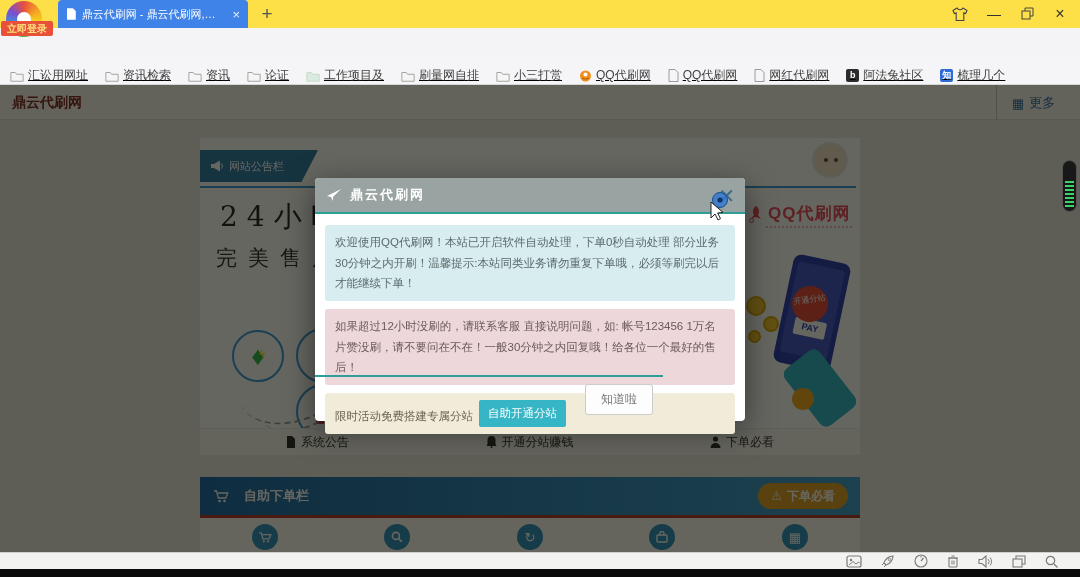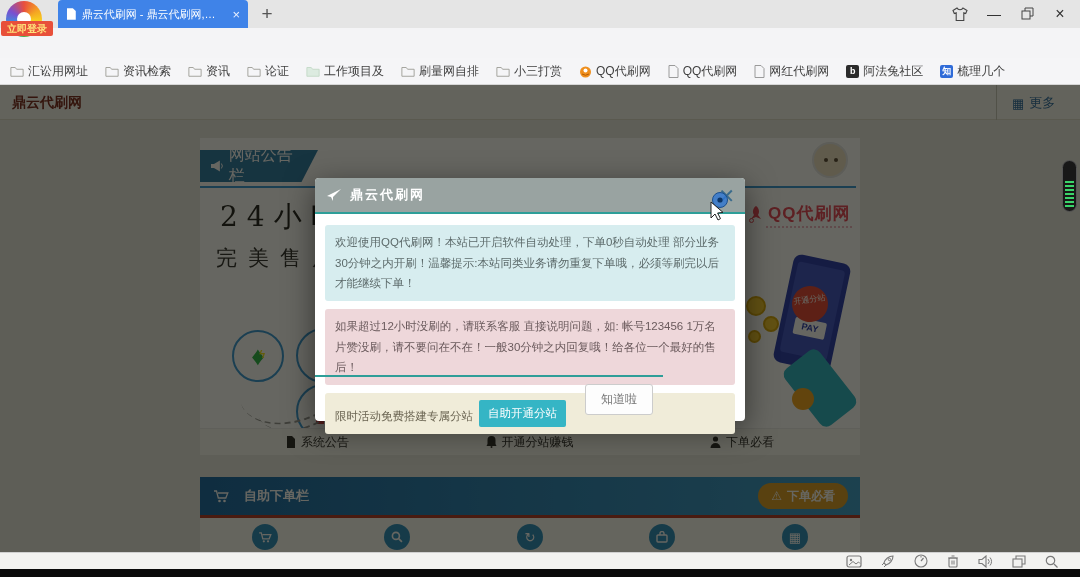--- a/index.html
+++ b/index.html
@@ -2,21 +2,21 @@
 <html><head>
 <meta charset="utf-8">
 <style>
   * { box-sizing: border-box; margin: 0; padding: 0; }
   html,body { width:1080px; height:577px; overflow:hidden; }
   body { font-family:"Liberation Sans","DejaVu Sans",sans-serif; position:relative; background:#fff; }
   .abs { position:absolute; }
   svg { display:block; }
 
   
-  #titlebar { left:0; top:0; width:1080px; height:28px; background:#e5e5e5; }
+  #titlebar { left:0; top:0; width:1080px; height:28px; background:#fde047; }
   #tab { left:58px; top:0; width:190px; height:28px; background:#3f83e8; color:#fff;
          display:flex; align-items:center; padding:0 8px; gap:6px; border-radius:4px 4px 0 0; }
   #tab .ttl { font-size:11px; white-space:nowrap; overflow:hidden; text-overflow:ellipsis; width:148px; }
   #tab .x { font-size:13px; color:#e8f0ff; cursor:default; }
   #newtab { left:256px; top:2px; width:22px; height:24px; font-size:19px; color:#555; text-align:center; line-height:24px; }
   .winbtn { top:4px; width:24px; height:20px; text-align:center; line-height:20px; color:#333; font-size:14px; }
   #logo { left:6px; top:1px; width:36px; height:36px; border-radius:50%;
           background:conic-gradient(#e94f3d,#f5a623,#f8e71c,#47b04b,#2f9fe0,#7a4fd0,#e94f3d); }
   #logo::after{ content:""; position:absolute; left:11px; top:11px; width:14px; height:14px; border-radius:50%; background:#fff; }
   #loginbadge { left:1px; top:21px; width:52px; height:15px; background:#e8503a; color:#ffe27a;
@@ -28,33 +28,33 @@
              border-radius:3px; display:flex; align-items:center; padding:0 6px; gap:5px; }
   #addrbar .url { font-size:12px; color:#8a8a8a; white-space:nowrap; flex:1; }
   #addrbar .url b { color:#1f1f1f; }
   .addr-r { color:#9a9a9a; font-size:12px; }
   #searchbox { left:728px; top:31px; width:164px; height:24px; background:#ececef; border-radius:3px;
                display:flex; align-items:center; padding:0 7px; gap:6px; }
   #searchbox .ph { font-size:12px; color:#a6a6a6; }
   #grid4 { left:929px; top:36px; width:14px; height:14px; display:grid; grid-template-columns:6px 6px; grid-gap:2px; }
   #grid4 i { width:6px; height:6px; }
   #bmbar { left:0; top:58px; width:1080px; height:27px; background:#f5f5f7; border-bottom:1px solid #d6d6d6;
-           display:flex; align-items:center; padding:0 10px; gap:17px; }
+           display:flex; align-items:flex-end; padding:0 10px; gap:17px;text-decoration:underline; }
   .bm { display:flex; align-items:center; gap:4px; font-size:12px; color:#3f3f3f; white-space:nowrap; }
   .sqico { width:13px; height:13px; border-radius:2px; color:#fff; font-size:9px; font-weight:bold;
            text-align:center; line-height:13px; }
 
   
   #page { left:0; top:85px; width:1080px; height:467px; background:#e9e9e4; overflow:hidden; }
   #pgheader { left:0; top:0; width:1080px; height:35px; background:#f6f6f2; border-bottom:1px solid #e0ddd0; }
   #brand { left:12px; top:9px; font-size:14px; font-weight:bold; color:#7c2a22; }
   #hdr-div { left:996px; top:0; width:1px; height:35px; background:#c9c9bd; }
   #morebtn { left:1012px; top:9px; font-size:13px; color:#2e6da4; display:flex; gap:5px; align-items:center; }
   #banner { left:200px; top:53px; width:660px; height:290px; background:#fff; }
-  #ribbon { left:0; top:12px; width:118px; height:32px; background:#2f7ba8; color:#fff; font-size:16px;
+  #ribbon { left:0; top:12px; width:118px; height:32px; background:#2f7ba8; color:#fff; font-size:11px;
             display:flex; align-items:center; gap:6px; padding:0 10px;
             clip-path:polygon(0 0,100% 0,86% 100%,0 100%); }
   #avatar { right:12px; top:4px; width:36px; height:36px; border-radius:50%; background:#efe3c8; border:2px solid #e6e6e6; }
   #avatar i { position:absolute; width:4px; height:4px; border-radius:50%; background:#5a4a3a; top:14px; }
   #blueline { left:0; top:48px; width:656px; height:2px; background:#3a9ad8; }
   #hl1 { left:20px; top:60px; font-family:"DejaVu Serif",serif; font-size:28px; letter-spacing:9px; color:#262626; }
   #hl2 { left:16px; top:106px; font-family:"DejaVu Serif",serif; font-size:21px; letter-spacing:11px; color:#333; }
   .ring { border:2px solid #3a9ad8; border-radius:50%; background:#fff; display:flex; align-items:center; justify-content:center; }
   .arc { border:0; border-bottom:2px dashed #9a9a9a; border-radius:50%; }
   #qqlogo { left:548px; top:64px; display:flex; align-items:center; gap:4px; }

